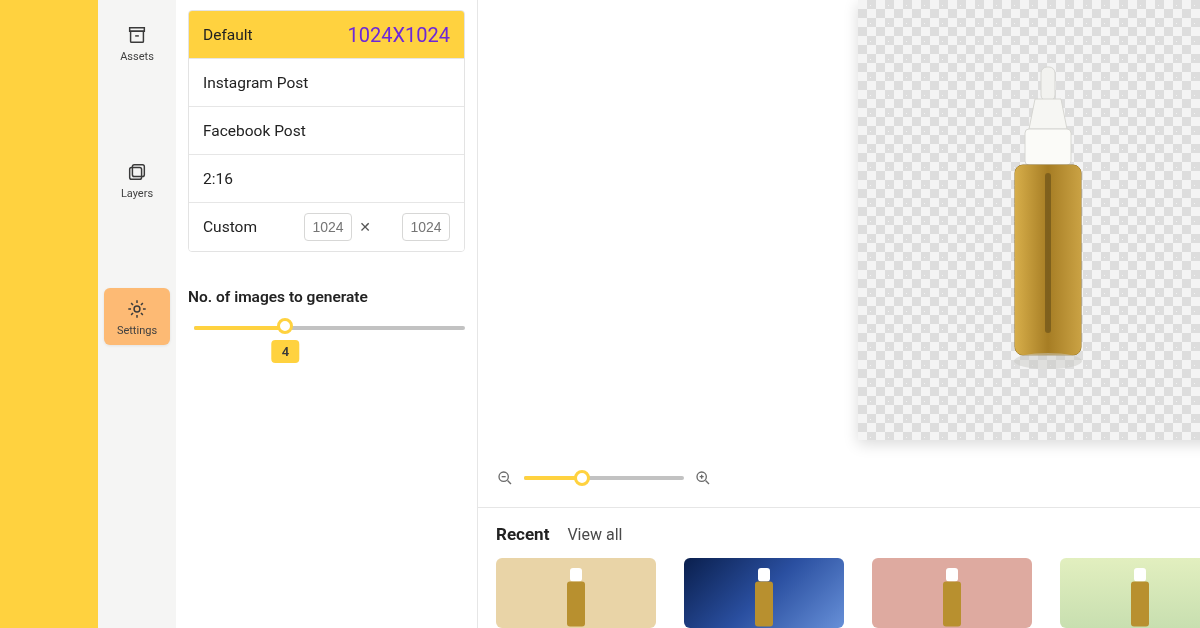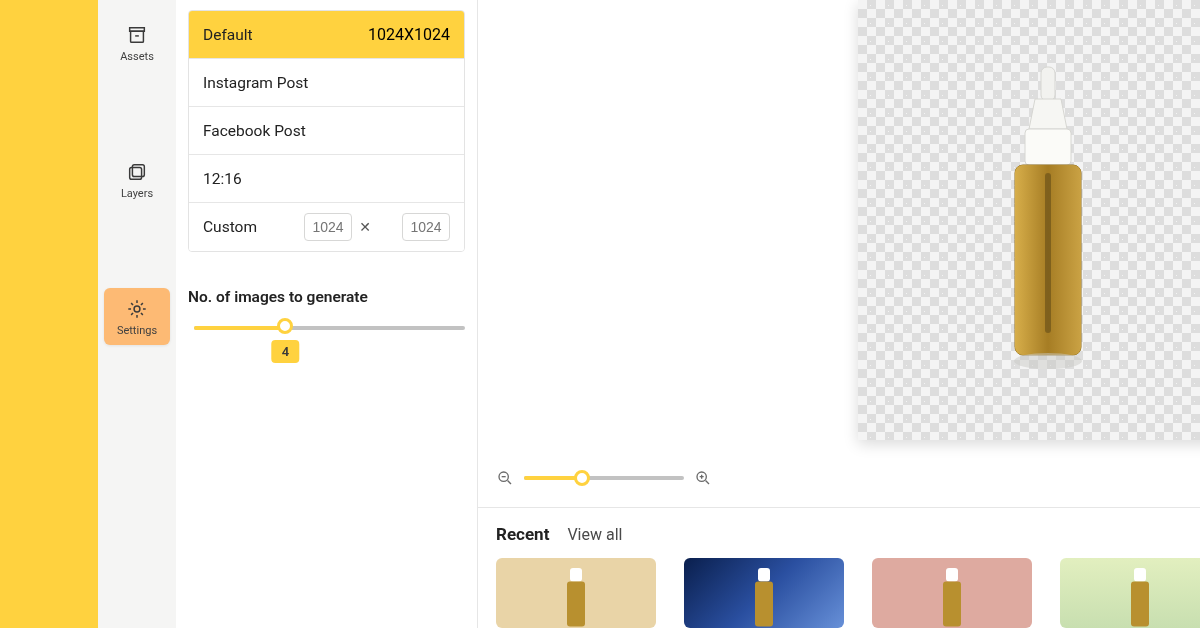--- a/index.html
+++ b/index.html
@@ -16,21 +16,21 @@
   .rail-item .ico { width: 22px; height: 22px; display: flex; align-items: center; justify-content: center; }
   .rail-item .lbl { font-size: 11px; color: #414141; }
   .rail-gap { height: 30px; }
 
   
   .settings-panel { flex: 0 0 302px; background: #ffffff; border-right: 1px solid #e6e6e6; padding: 10px 12px 0 12px; }
   .canvas-list { border: 1px solid #e3e3e3; border-radius: 4px; overflow: hidden; }
   .canvas-row { display: flex; align-items: center; justify-content: space-between; height: 48px; padding: 0 14px; background: #fff; border-bottom: 1px solid #e6e6e6; font-size: 15.5px; cursor: pointer; }
   .canvas-row:last-child { border-bottom: none; }
   .canvas-row.active { background: #FFD23F; }
-  .canvas-row.active .dim { color: #000000; font-size: 16px; }
+  .canvas-row.active .dim { color: #6d28d9; font-size: 20px; }
   .custom-inputs { display: flex; align-items: center; gap: 6px; }
   .custom-inputs input { width: 48px; height: 28px; border: 1px solid #d7d7d6; border-radius: 4px; text-align: center; font-size: 14px; color: #8b8b8b; background:#fff;margin-left:24px; }
   .custom-inputs .x { color: #555; font-size: 14px; display:inline-block; width:14px; text-align:center; }
 
   .gen-count { margin-top: 36px; }
   .gen-count .title { font-size: 15.5px; font-weight: 600; margin-bottom: 14px; }
   .slider-wrap { position: relative; height: 44px; }
   .slider-track { position: absolute; left: 6px; right: 0; top: 6px; height: 4px; background: #c2c2c2; border-radius: 2px; }
   .slider-fill { position: absolute; left: 6px; top: 6px; height: 4px; background: #FFD23F; border-radius: 2px; }
   .slider-thumb { position: absolute; top: -2px; width: 16px; height: 16px; border-radius: 50%; background: #fff; border: 3px solid #FFD23F; transform: translateX(-50%); }
@@ -121,21 +121,21 @@
         <span>Default</span>
         <span class="dim">1024X1024</span>
       </div>
       <div class="canvas-row">
         <span>Instagram Post</span>
       </div>
       <div class="canvas-row">
         <span>Facebook Post</span>
       </div>
       <div class="canvas-row">
-        <span>12:16</span>
+        <span>2:16</span>
       </div>
       <div class="canvas-row">
         <span>Custom</span>
         <span class="custom-inputs">
           <input type="text" placeholder="1024" style="">
           <span class="x">✕</span>
           <input type="text" placeholder="1024" style="">
         </span>
       </div>
     </div>

